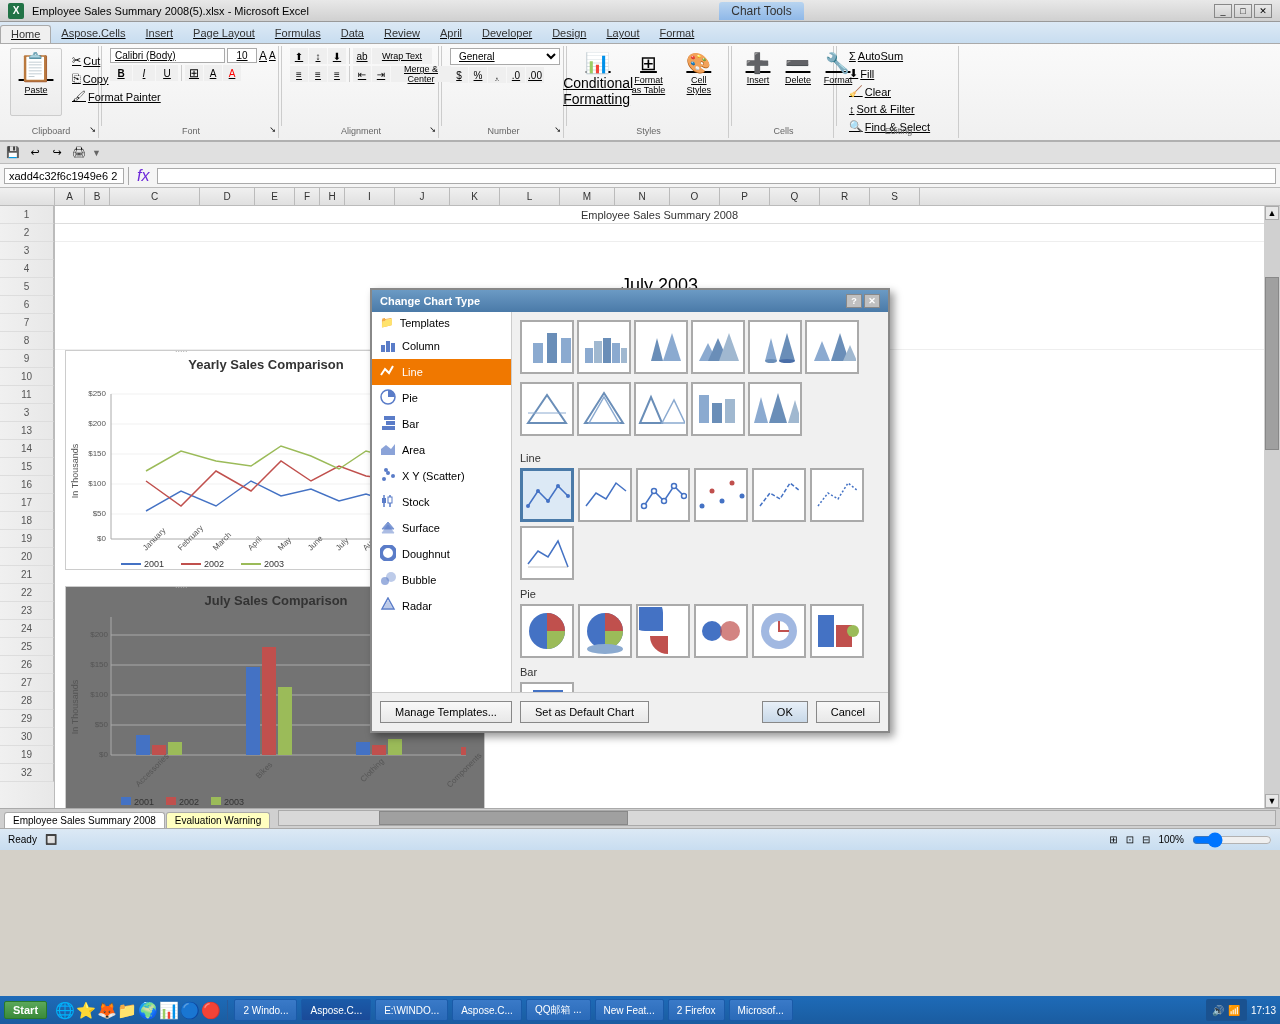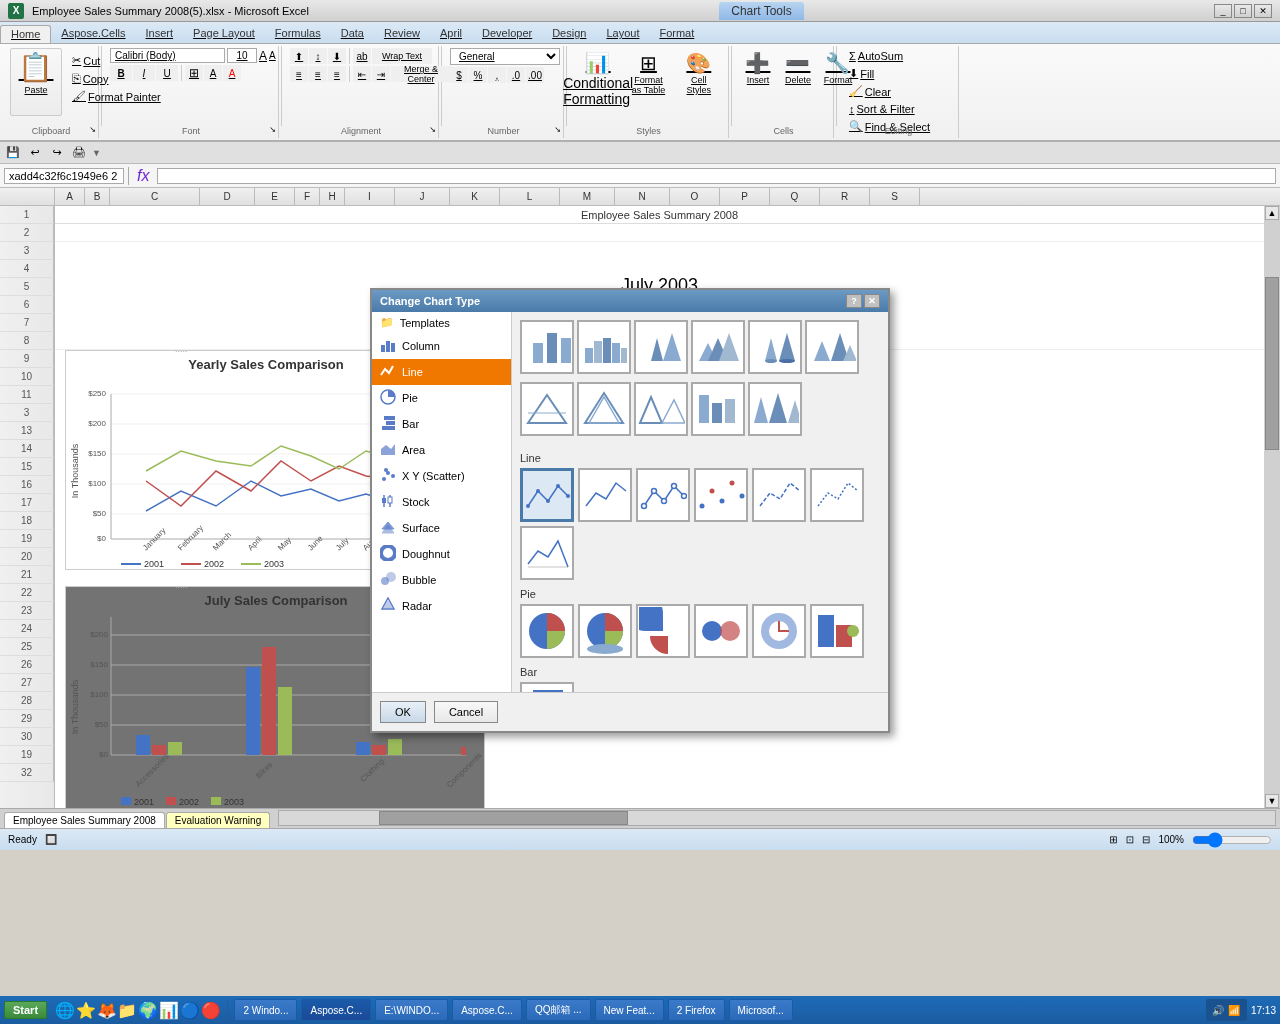--- a/index.html
+++ b/index.html
@@ -852,20 +852,24 @@
                 <rect x="10" y="25" width="35" height="8" fill="#9bbb59"></rect>
                 <rect x="10" y="35" width="18" height="8" fill="#4472c4"></rect>
               </svg>
             </div>
           </div>
 
         </div>
       </div>
 
       <div class="dialog-footer">
+        <div class="dialog-footer-left">
+          <button class="btn">Manage Templates...</button>
+          <button class="btn">Set as Default Chart</button>
+        </div>
         <div class="dialog-footer-right">
           <button class="btn btn-primary">OK</button>
           <button class="btn">Cancel</button>
         </div>
       </div>
     </div>
   </div>
 
 </div>
 

